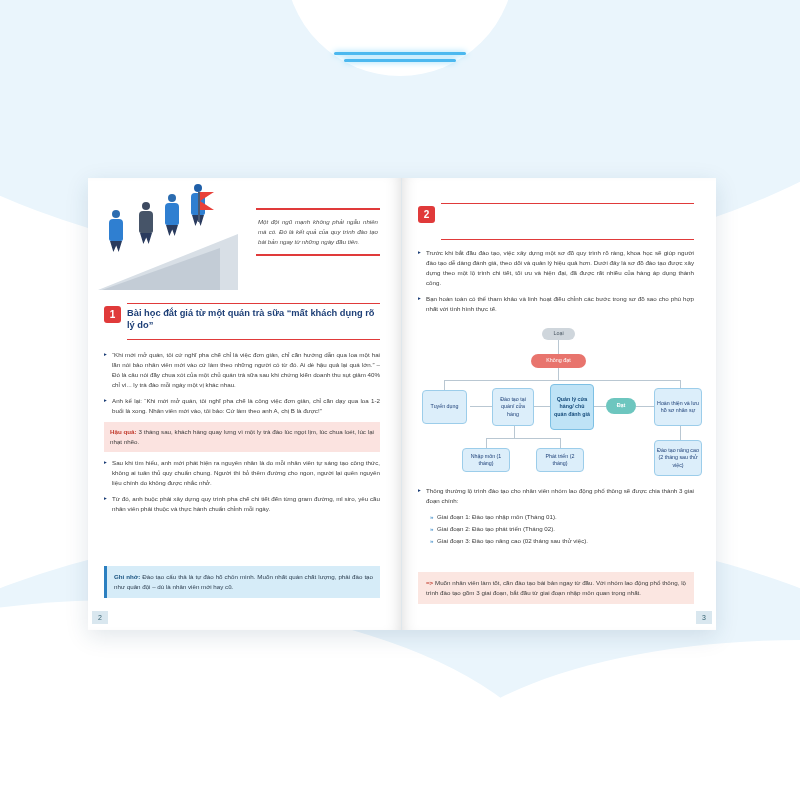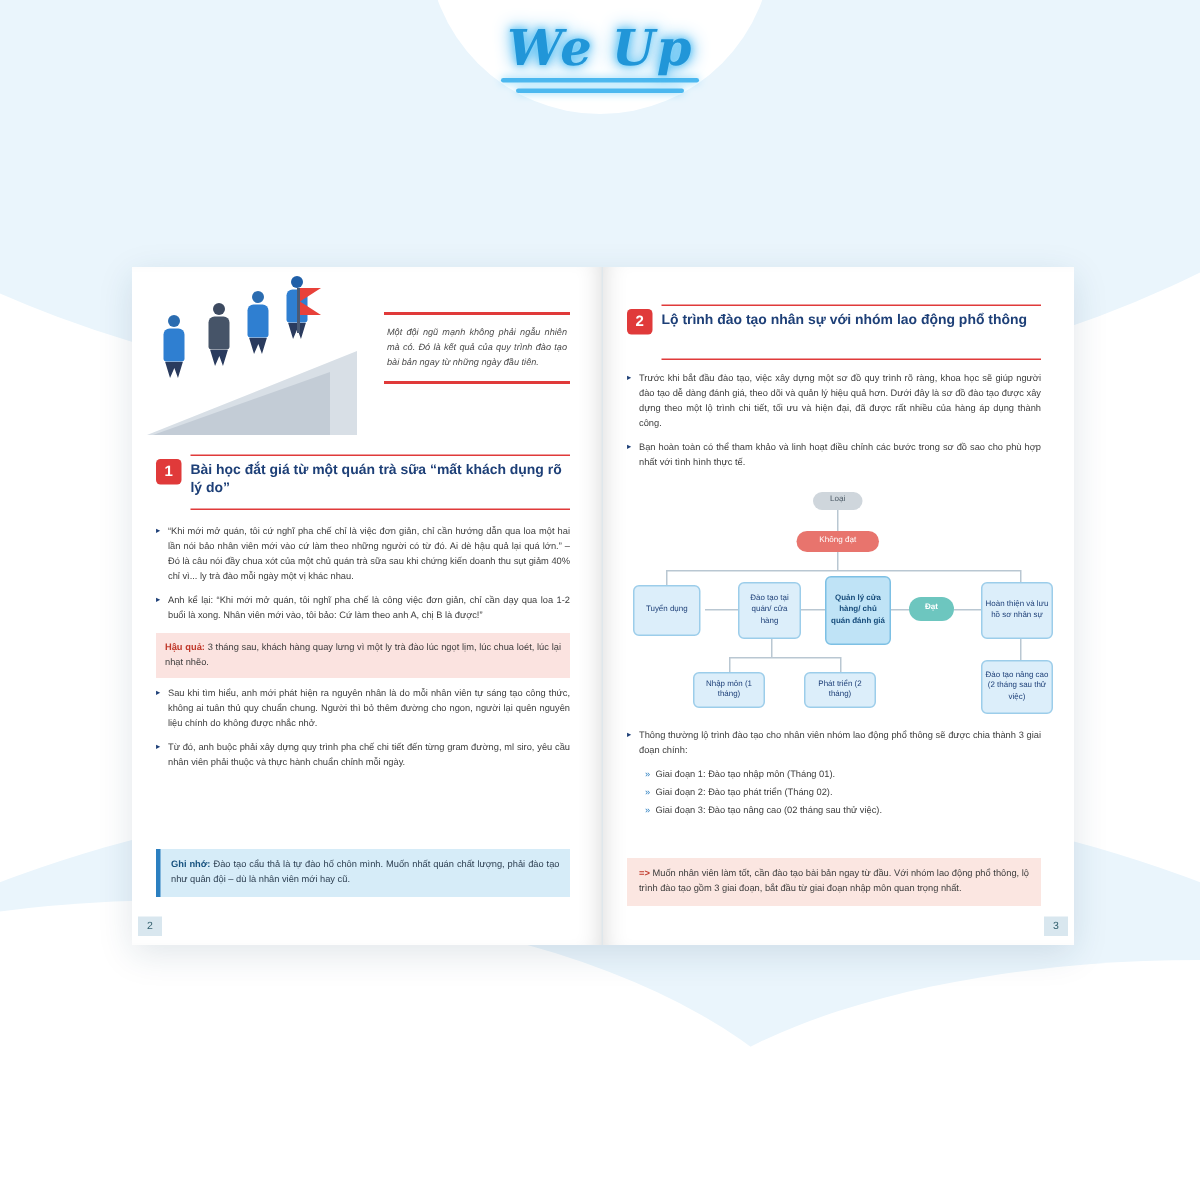--- a/index.html
+++ b/index.html
@@ -326,21 +326,20 @@
 
 <div id="scene">
 
   <div class="bg-wave w1"></div>
   <div class="bg-wave w2"></div>
   <div class="bg-wave w3"></div>
   <div class="bg-wave w4"></div>
 
   <div id="logo-badge">
     <div id="logo-inner">
-      <div class="logo-text">We Up</div>
       <div class="logo-line l1"></div>
       <div class="logo-line l2"></div>
     </div>
   </div>
 
   <div id="book">
 
     <div class="page left">
 
       <div class="illus">
@@ -396,21 +395,20 @@
         <span class="lead">Ghi nhớ:</span><span> Đào tạo cẩu thả là tự đào hố chôn mình. Muốn nhất quán chất lượng, phải đào tạo như quân đội – dù là nhân viên mới hay cũ.</span>
       </div>
 
       <div class="page-number pl">2</div>
     </div>
 
     <div class="page right">
 
       <div class="chapter" style="left:16px; top:28px; width:276px;">
         <div class="chapter-num">2</div>
-        <div class="chapter-title">Lộ trình đào tạo nhân sự với nhóm lao động phổ thông</div>
       </div>
       <div class="chapter-rule" style="left:39px; top:25px; width:253px;"></div>
       <div class="chapter-rule" style="left:39px; top:61px; width:253px;"></div>
 
       <div class="body-block" style="left:16px; top:70px; width:276px;">
         <div class="para">Trước khi bắt đầu đào tạo, việc xây dựng một sơ đồ quy trình rõ ràng, khoa học sẽ giúp người đào tạo dễ dàng đánh giá, theo dõi và quản lý hiệu quả hơn. Dưới đây là sơ đồ đào tạo được xây dựng theo một lộ trình chi tiết, tối ưu và hiện đại, đã được rất nhiều của hàng áp dụng thành công.</div>
         <div class="para">Bạn hoàn toàn có thể tham khảo và linh hoạt điều chỉnh các bước trong sơ đồ sao cho phù hợp nhất với tình hình thực tế.</div>
       </div>
 
       <div class="diagram">

